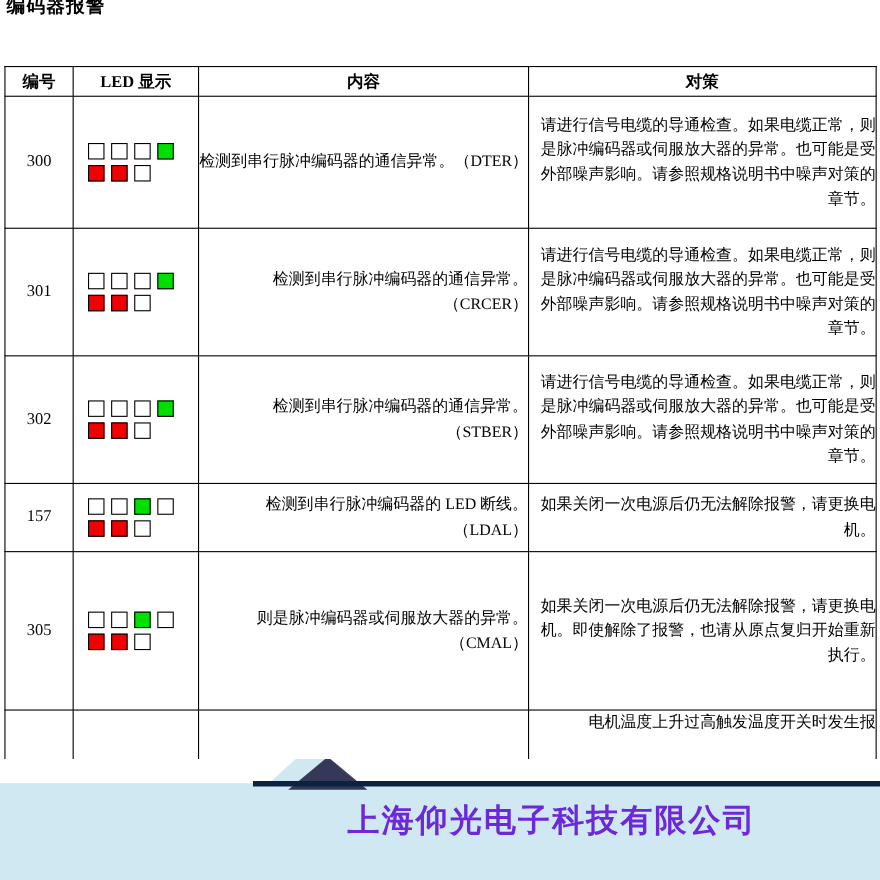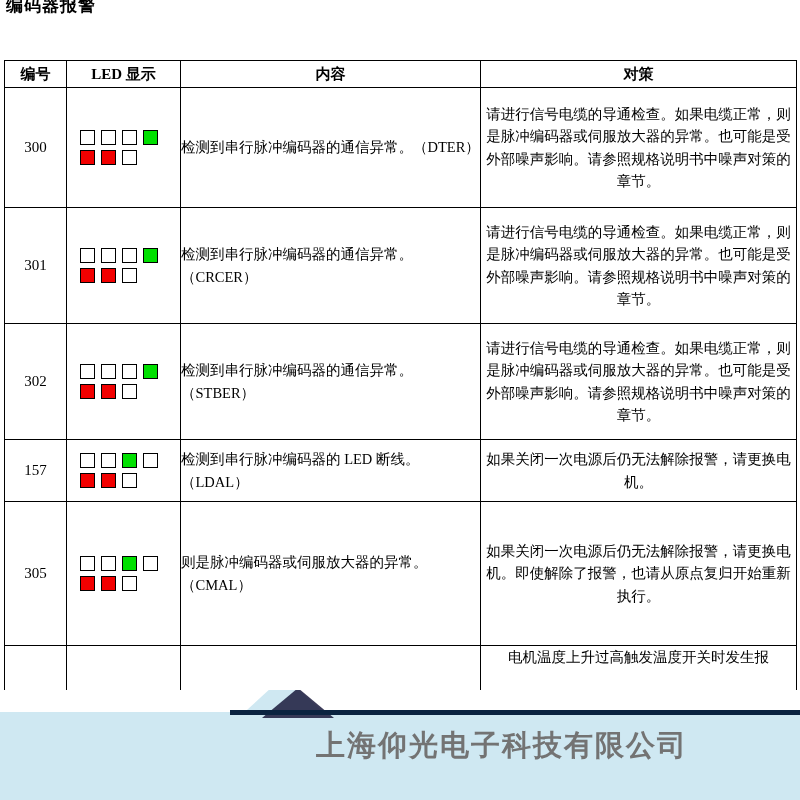--- a/index.html
+++ b/index.html
@@ -51,27 +51,27 @@
 
   td.num{
     text-align:center;
     font-size:15px;
     font-weight:normal;
   }
   td.desc{
     font-size:14.5px;
     line-height:1.55;
     padding:6px 8px;
-    text-align:left;
+    text-align:right;
   }
   td.action{
     font-size:14.5px;
     line-height:1.55;
     padding:6px 8px;
-    text-align:center;
+    text-align:right;
   }
   td.led{
     padding:6px 0;
   }
 
   .led-grid{
     width:88px;
     margin:0 auto;
   }
   .led-row{
@@ -132,21 +132,21 @@
     left:230px; top:20px;
     width:570px; height:5px;
     background:#0a2340;
   }
   .wm-text{
     position:absolute;
     left:316px; top:36px;
     font-family:"Liberation Sans", sans-serif;
     font-size:29px;
     font-weight:bold;
-    color:#737373;
+    color:#6d28d9;
     letter-spacing:2px;
     white-space:nowrap;
   }
 </style>
 </head>
 <body>
 
 <div class="page">
 
   <div class="doc-title">编码器报警</div>

